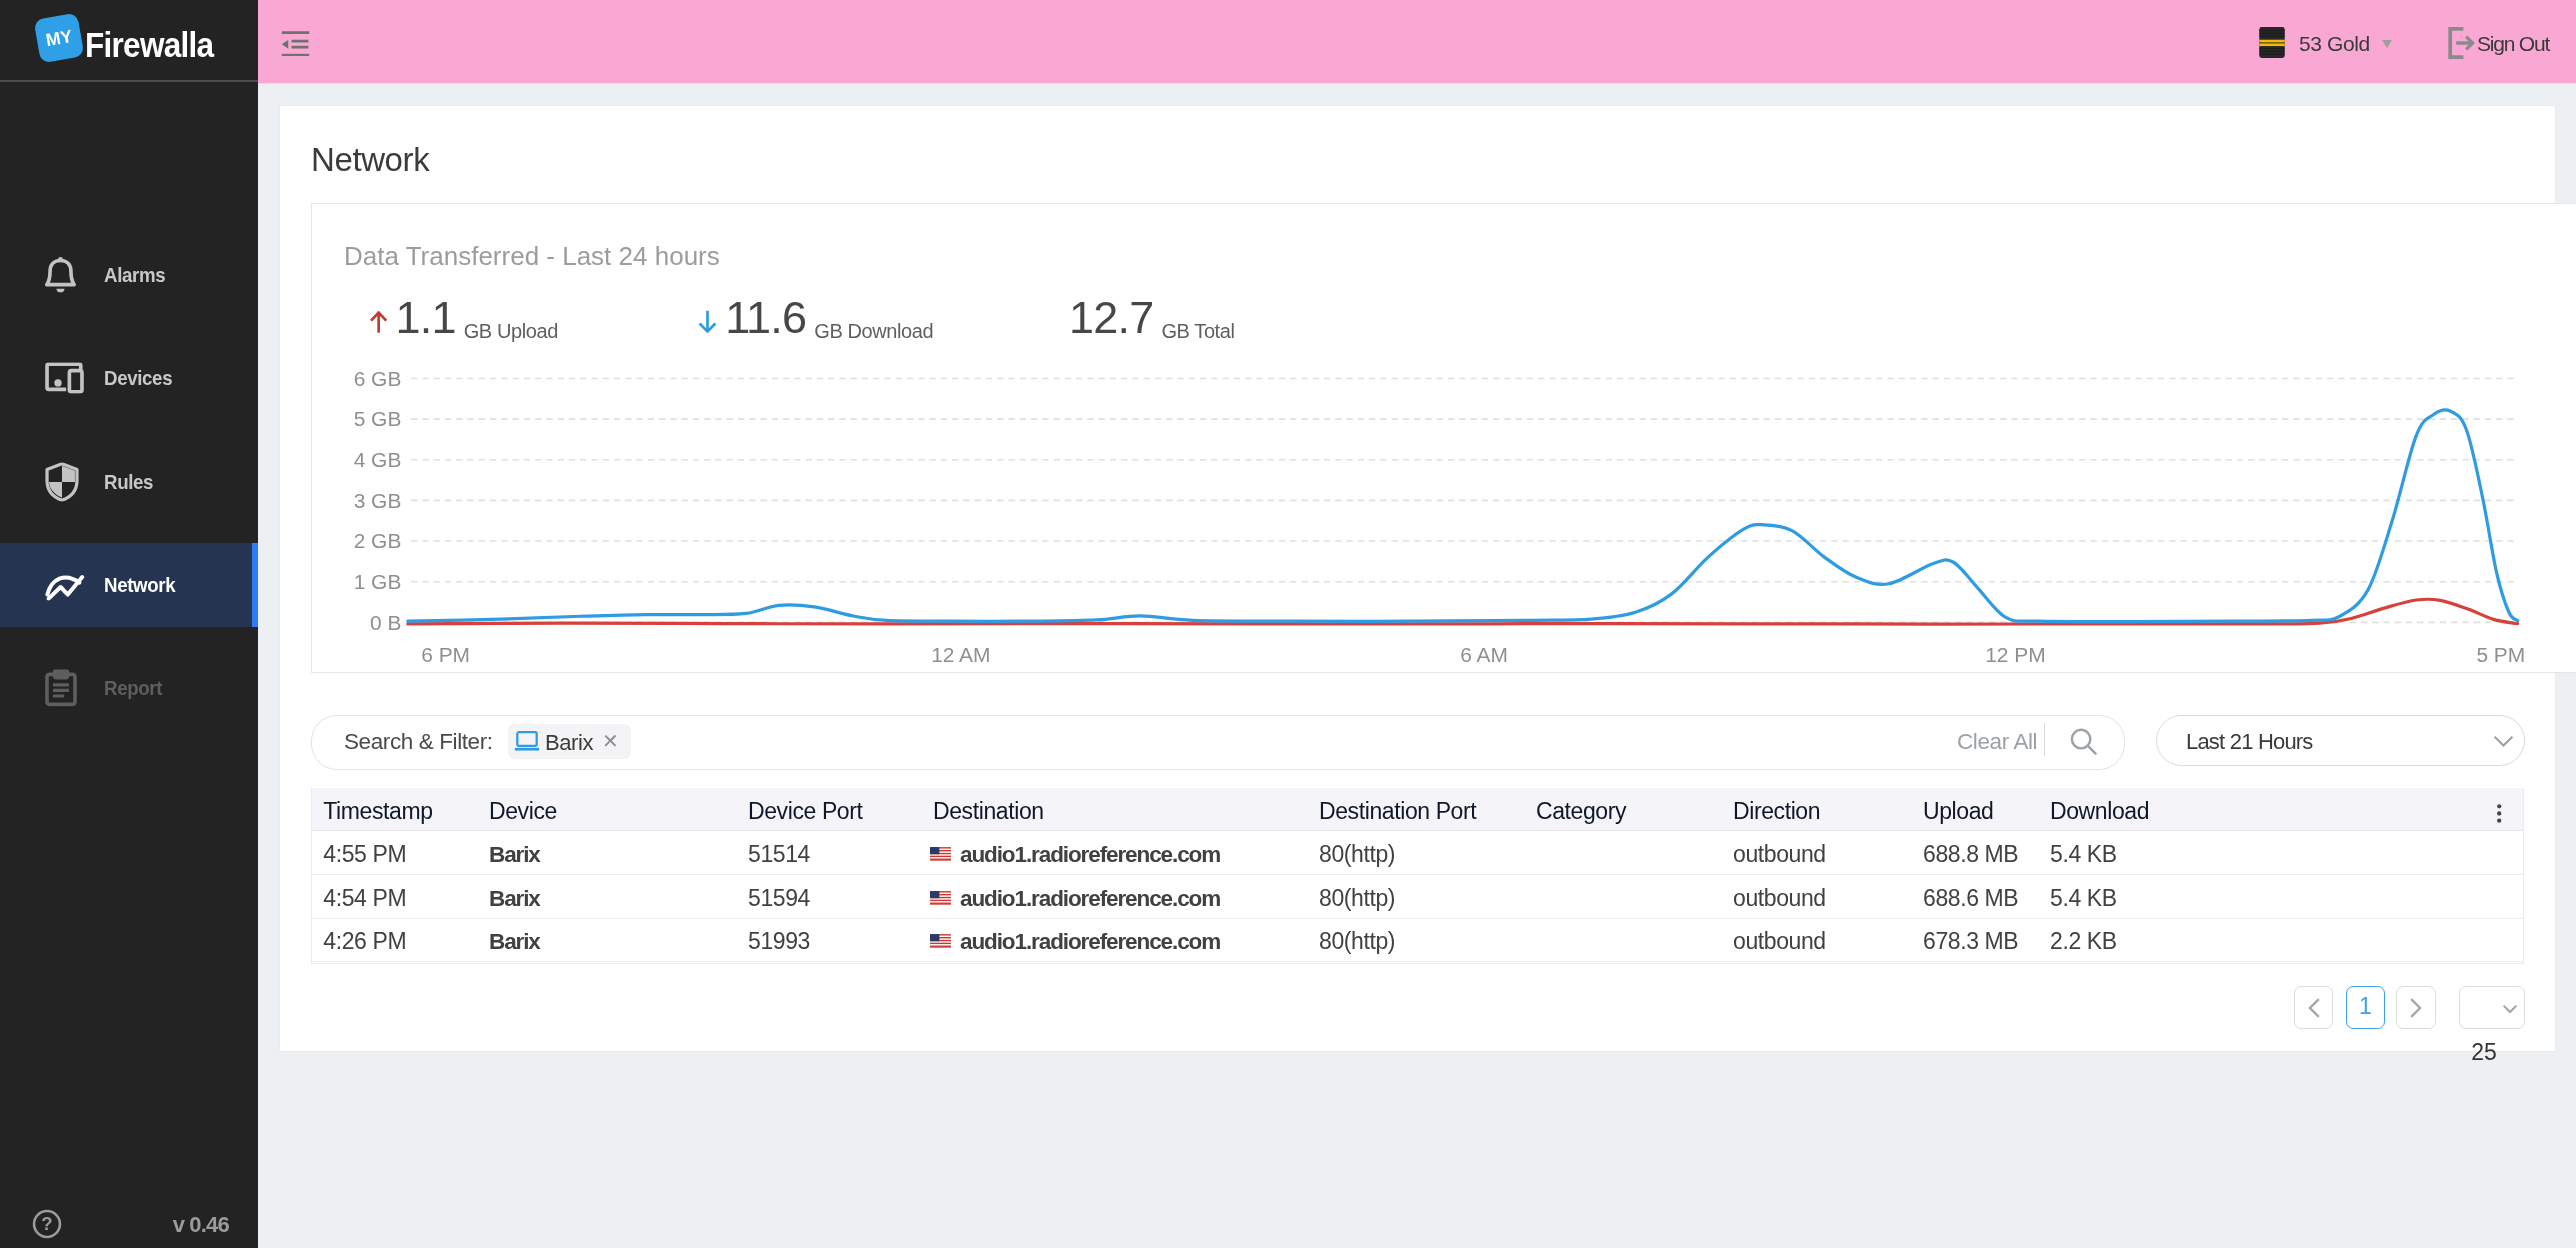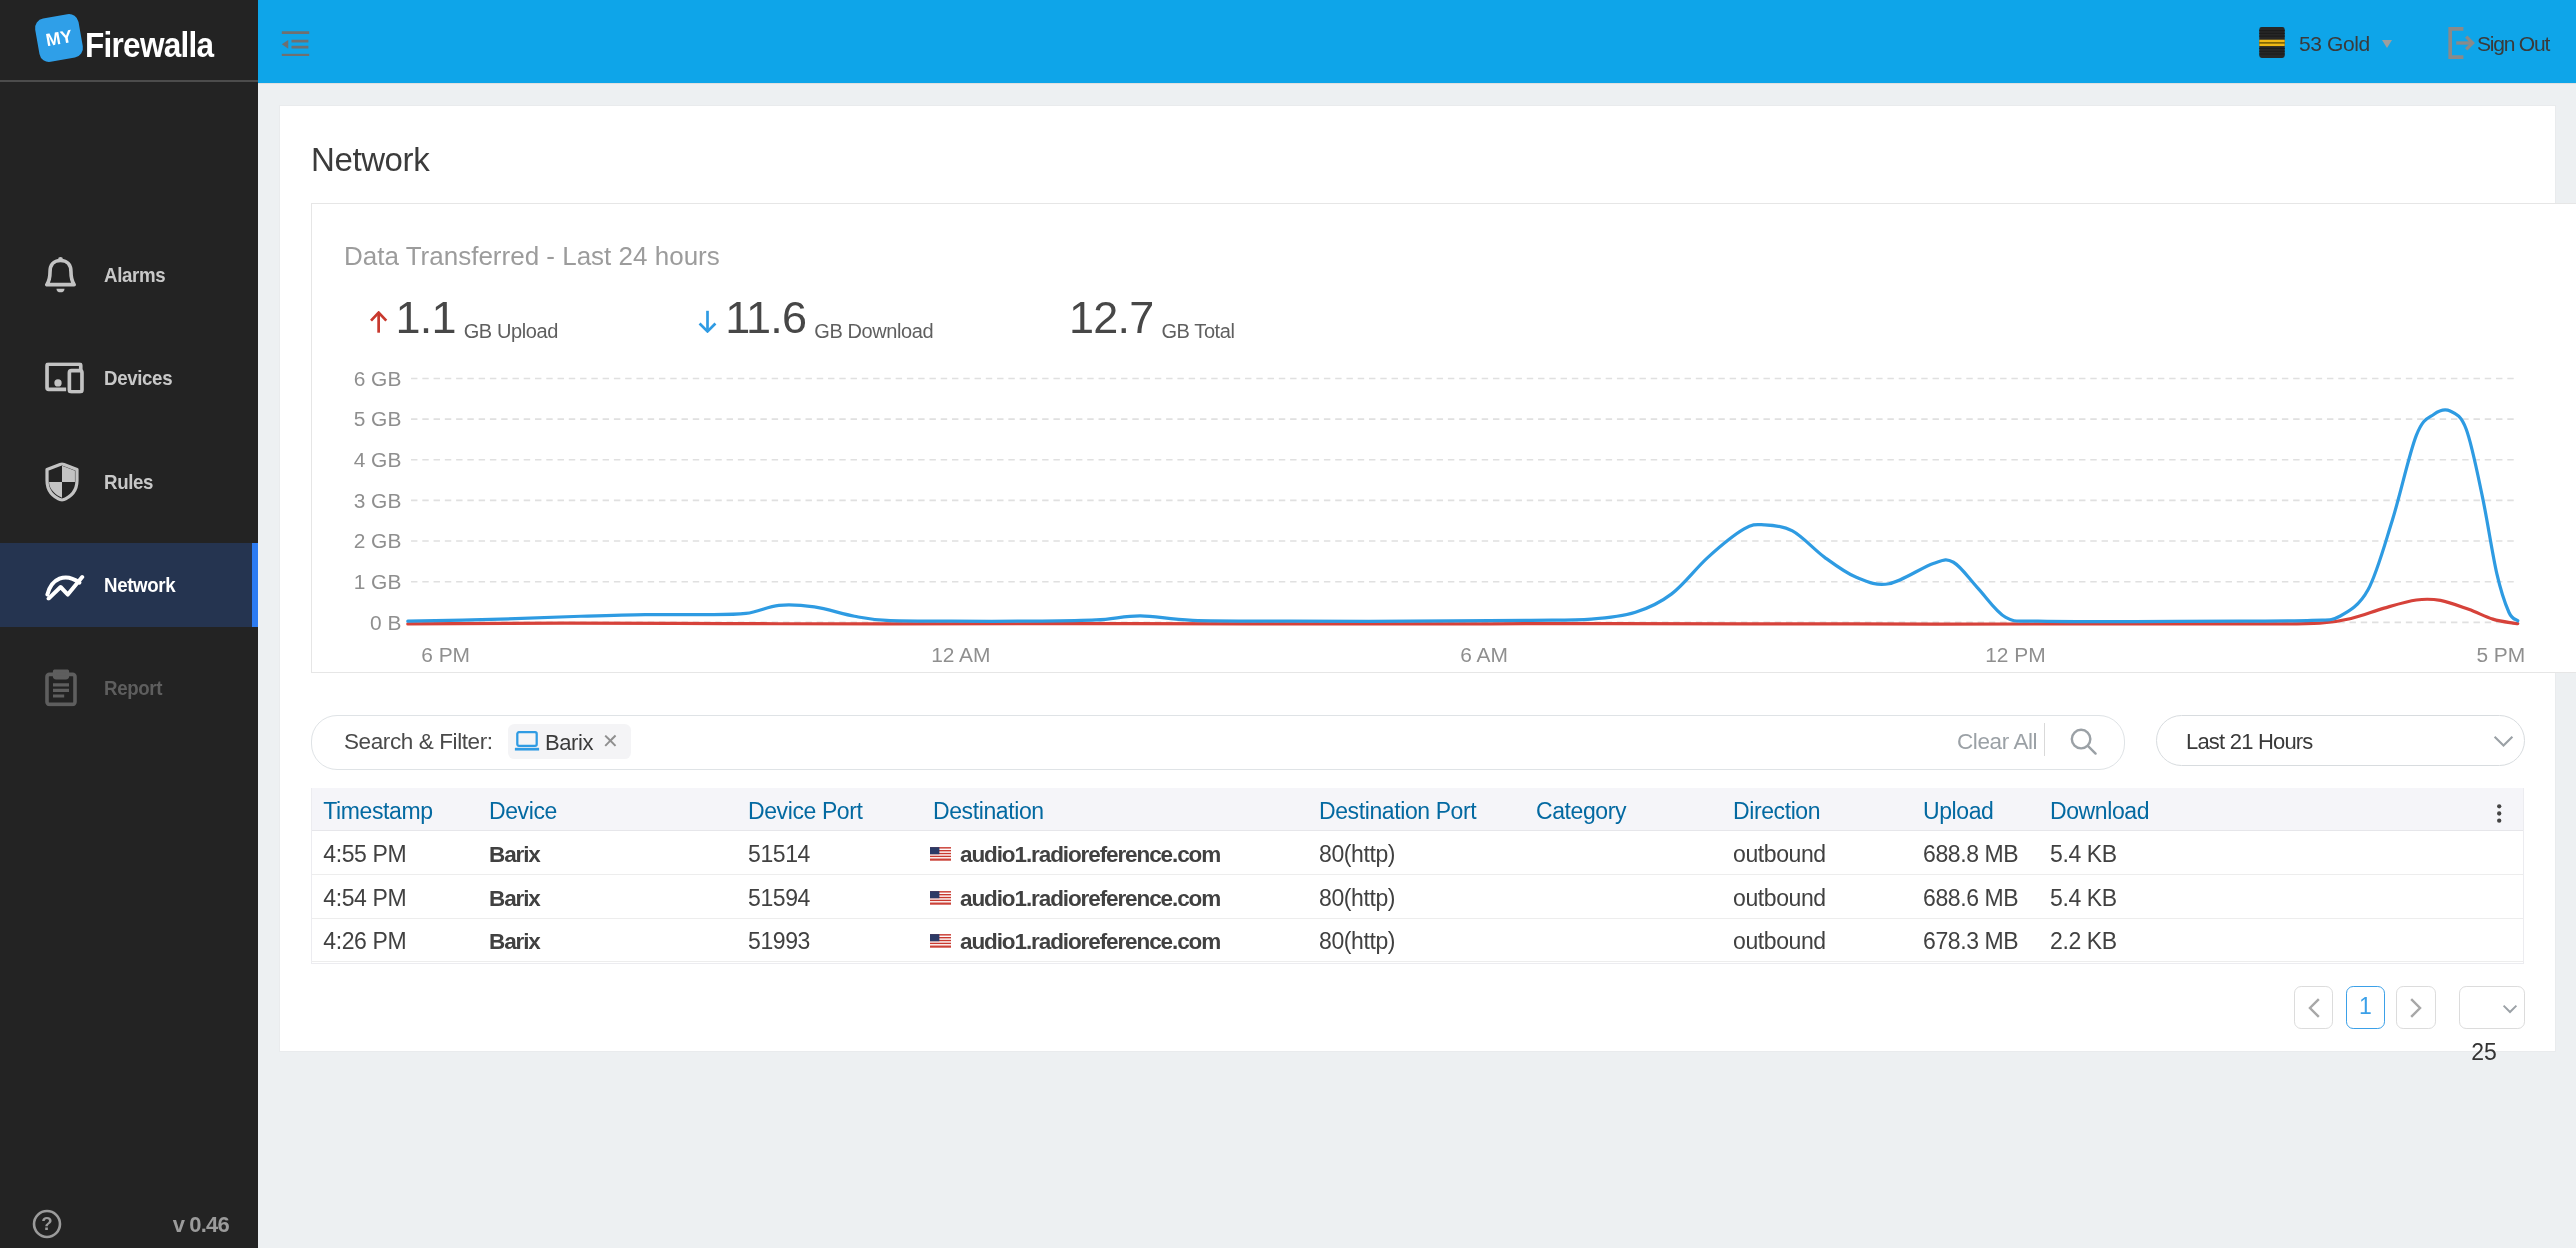--- a/index.html
+++ b/index.html
@@ -13,21 +13,21 @@
 .navitem { position:absolute; left:0; width:258px; height:84px; }
 .navitem svg { position:absolute; left:45px; top:50%; transform:translateY(-50%); }
 .navitem .lbl { position:absolute; left:104px; top:50%; transform:translateY(-50%) scaleX(0.89); transform-origin:0 50%; font-size:21px; font-weight:bold; letter-spacing:-0.4px; color:#c8c8c8; }
 #nav-network { background:#253450; }
 #nav-network .stripe { position:absolute; right:0; top:0; width:5.6px; height:84px; background:#2c7bf2; }
 #nav-network .lbl { color:#ffffff; }
 #nav-report .lbl { color:#5e5e5e; }
 #sidefoot-q { position:absolute; left:32px; top:1209px; }
 #sidefoot-v { position:absolute; right:29px; top:1212px; font-size:22px; font-weight:bold; letter-spacing:-0.8px; color:#9b9b9b; }
 
-#header { position:absolute; left:258px; top:0; width:2318px; height:84px; background:#0ea5e9; border-bottom:1.6px solid #e0e0e0; }
+#header { position:absolute; left:258px; top:0; width:2318px; height:84px; background:#f9a8d4; border-bottom:1.6px solid #e0e0e0; }
 #collapse { position:absolute; left:22.5px; top:26.6px; }
 #goldicon { position:absolute; left:2001px; top:26.6px; }
 #goldtxt { position:absolute; left:2041px; top:32px; font-size:21px; letter-spacing:-0.4px; color:#3a3a3a; }
 #goldcaret { position:absolute; left:2124px; top:40px; width:0; height:0; border-left:5.6px solid transparent; border-right:5.6px solid transparent; border-top:8px solid #9e9e9e; }
 #signicon { position:absolute; left:2190px; top:26.6px; }
 #signtxt { position:absolute; left:2219px; top:32px; font-size:21px; letter-spacing:-1.2px; color:#3a3a3a; }
 
 #card { position:absolute; left:279px; top:105px; width:2277px; height:947px; background:#fff; border:0.8px solid #e9ebed; }
 #pagetitle { position:absolute; left:31px; top:35px; font-size:33px; letter-spacing:-0.4px; color:#3b3b3b; }
 
@@ -45,21 +45,21 @@
 #chipx { position:absolute; left:94px; top:4.8px; font-size:20px; color:#8f8f8f; }
 #clearall { position:absolute; left:1645px; top:13px; font-size:22.5px; letter-spacing:-0.4px; color:#9ba1a6; }
 #vdiv { position:absolute; left:1732px; top:7.2px; width:0.8px; height:33px; background:#d9d9d9; }
 #searchico { position:absolute; left:1757px; top:10.5px; }
 #rangesel { position:absolute; left:1876px; top:609px; width:369px; height:51px; border:1.6px solid #d8dcdf; border-radius:26px; background:#fff; }
 #rangelbl { position:absolute; left:29px; top:13px; font-size:22px; letter-spacing:-0.8px; color:#3a3a3a; }
 #rangechev { position:absolute; left:336px; top:19.3px; }
 
 #tbl { position:absolute; left:31px; top:682px; width:2213px; height:176px; border:0.8px solid #ececf0; border-top:none; }
 #thead { position:absolute; left:0; top:0; width:2211px; height:43px; background:#f5f5f9; border-bottom:0.8px solid #e6e6ea; }
-.hc { position:absolute; top:9.7px; font-size:23px; letter-spacing:-0.4px; color:#0369a1; }
+.hc { position:absolute; top:9.7px; font-size:23px; letter-spacing:-0.4px; color:#0f172a; }
 .row { position:absolute; left:0; width:2211px; height:43px; border-bottom:0.8px solid #ededed; background:#fff; }
 .c { position:absolute; top:8.9px; font-size:23px; letter-spacing:-0.4px; color:#414141; }
 .c.b { font-size:22.5px; letter-spacing:-1.1px; top:9.7px; }
 .b { font-weight:bold; }
 #dots { position:absolute; left:2184px; top:15.3px; }
 
 .pbtn { position:absolute; top:880px; height:43px; border:1.6px solid #dcdcdc; border-radius:7.2px; background:#fff; }
 .pbtn svg { position:absolute; left:50%; top:50%; transform:translate(-50%,-50%); }
 #pb1 { left:2014px; width:39px; }
 #pbn { left:2066px; width:39px; border-color:#3ba0e8; color:#3ba0e8; font-size:23px; text-align:center; line-height:39px; }

